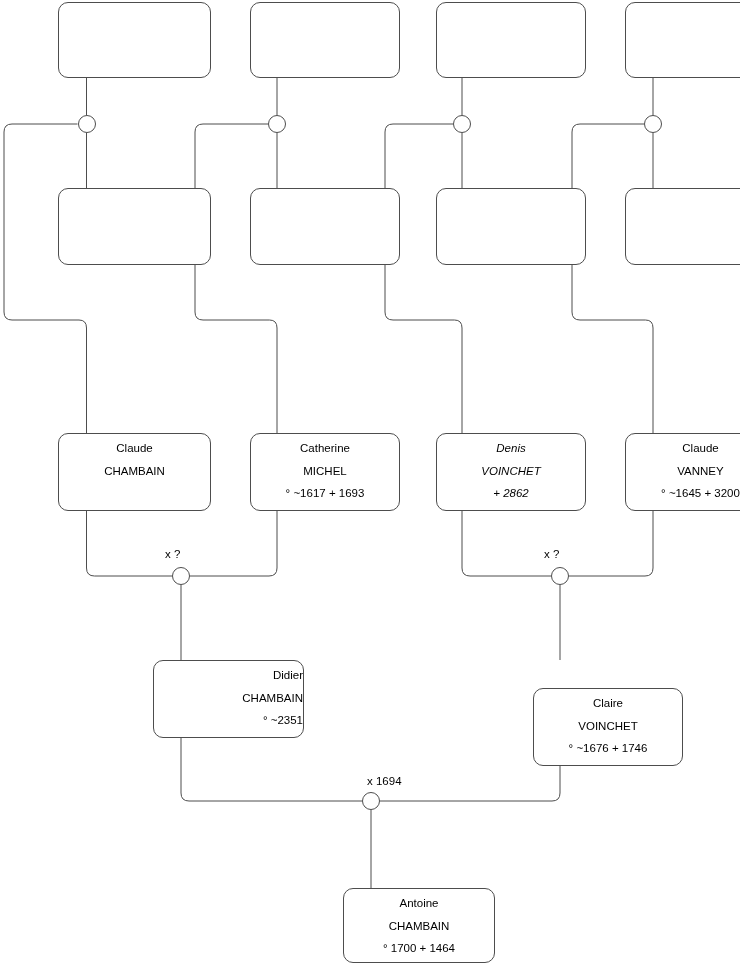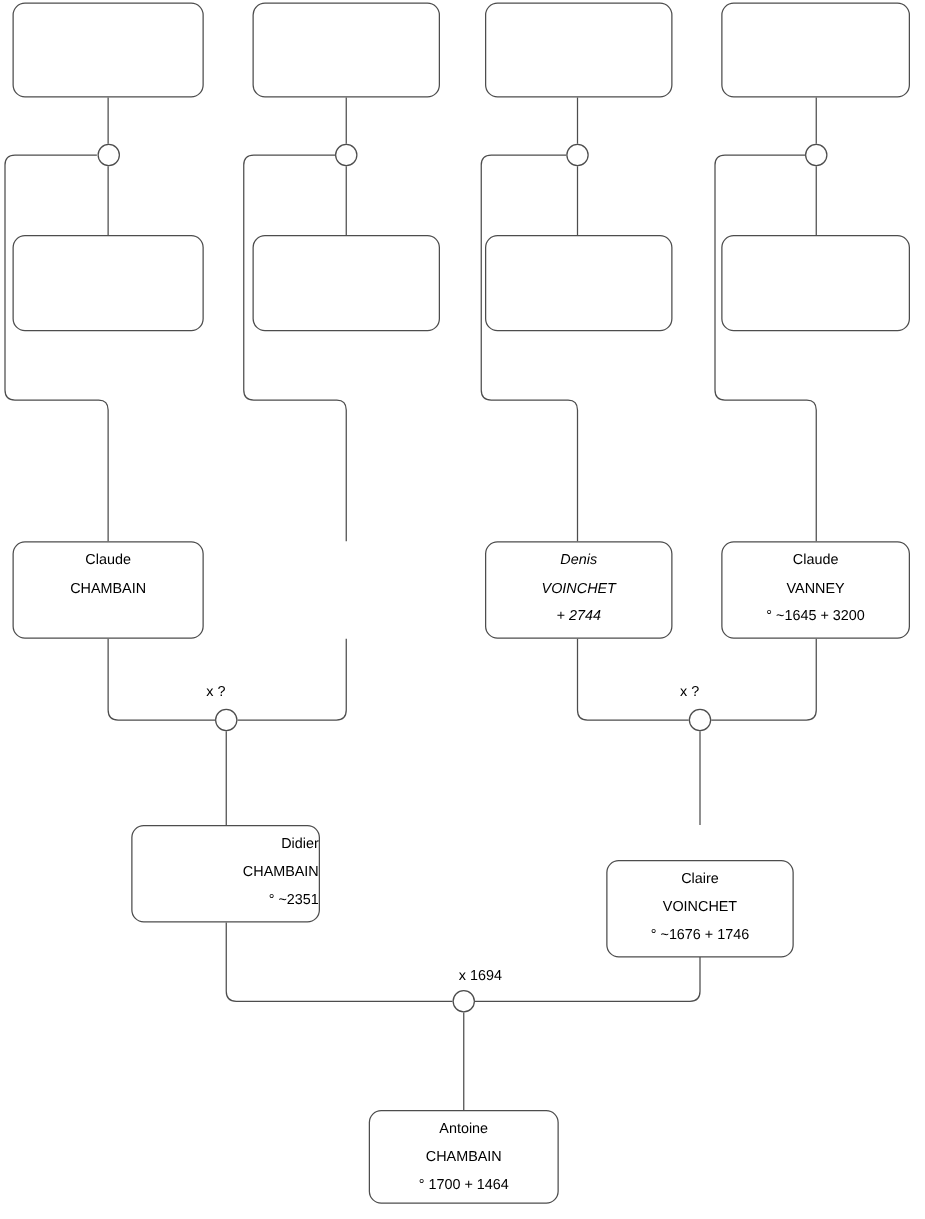--- a/index.html
+++ b/index.html
@@ -31,20 +31,21 @@
     box-sizing: border-box;
     border: 1px solid #4d4d4d;
     border-radius: 10px;
     background: #ffffff;
     display: flex;
     flex-direction: column;
     align-items: center;
     justify-content: flex-start;
     padding-top: 9px;
     z-index: 2;
+    margin-left: 48px;
   }
   .person-box.empty {
     padding-top: 0;
   }
   .line-given,
   .line-surname,
   .line-dates {
     font-size: 11.5px;
     line-height: 1;
     color: #000000;
@@ -155,25 +156,30 @@
     
     
   </div>
 
   <div class="person-box" style="left:10px; top:433px; width:153px; height:78px;">
     <div class="line-given">Claude</div>
     <div class="line-surname">CHAMBAIN</div>
 
   </div>
 
+  <div class="person-box" style="left:202px; top:433px; width:150px; height:78px;">
+    <div class="line-given">Catherine</div>
+    <div class="line-surname">MICHEL</div>
+    <div class="line-dates">° ~1617 + 1693</div>
+  </div>
 
   <div class="person-box" style="left:388px; top:433px; width:150px; height:78px;font-style:italic;">
     <div class="line-given">Denis</div>
     <div class="line-surname">VOINCHET</div>
-    <div class="line-dates">+ 2744</div>
+    <div class="line-dates">+ 2862</div>
   </div>
 
   <div class="person-box" style="left:577px; top:433px; width:151px; height:78px;">
     <div class="line-given">Claude</div>
     <div class="line-surname">VANNEY</div>
     <div class="line-dates">° ~1645 + 3200</div>
   </div>
 
   <div class="person-box" style="left:105px; top:660px; width:151px; height:78px;align-items:flex-end;">
     <div class="line-given">Didier</div>

